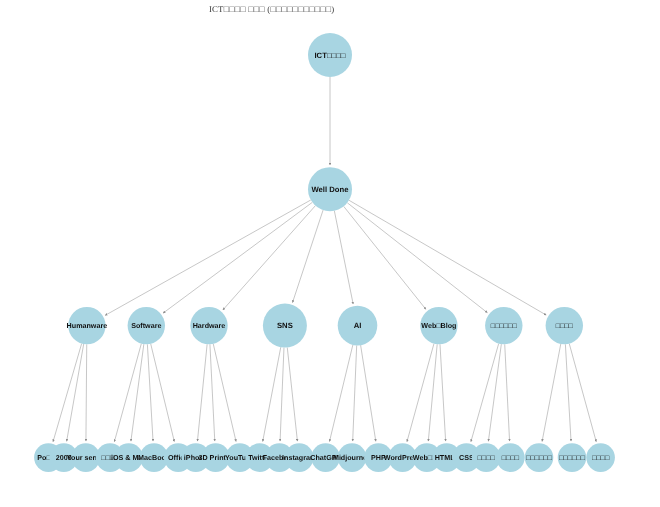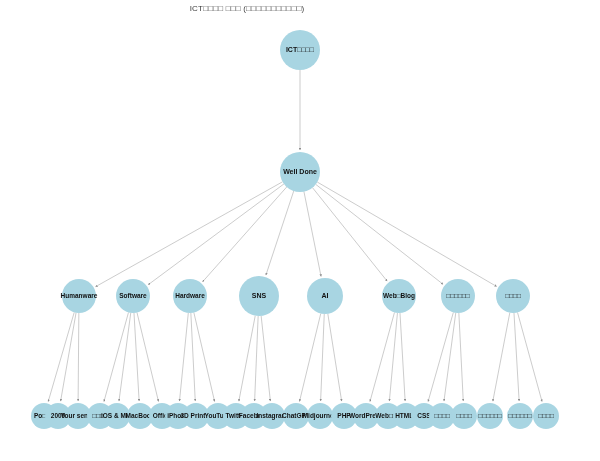--- a/index.html
+++ b/index.html
@@ -4,21 +4,21 @@
 <style>
   html,body{margin:0;padding:0;}
   body{
     width:600px;height:461px;background:#ffffff;
     font-family:"Liberation Sans",sans-serif;
     overflow:hidden;position:relative;
   }
   #graph{position:absolute;left:0;top:0;width:600px;height:461px;}
   .title{
     position:absolute;left:0;top:4px;width:494px;text-align:center;
-    font-size:8px;color:#3a3a3a;letter-spacing:0.2px;
+    font-size:8px;color:#3a3a3a;letter-spacing:0.2px;font-family:Liberation Serif, serif;
   }
   .node-label{
     font-family:"Liberation Sans",sans-serif;
     font-weight:bold;fill:#111111;text-anchor:middle;
     dominant-baseline:middle;
   }
   .leaf-label{
     font-family:"Liberation Sans",sans-serif;
     font-weight:bold;fill:#111111;text-anchor:middle;
     dominant-baseline:middle;font-size:6.5px;

